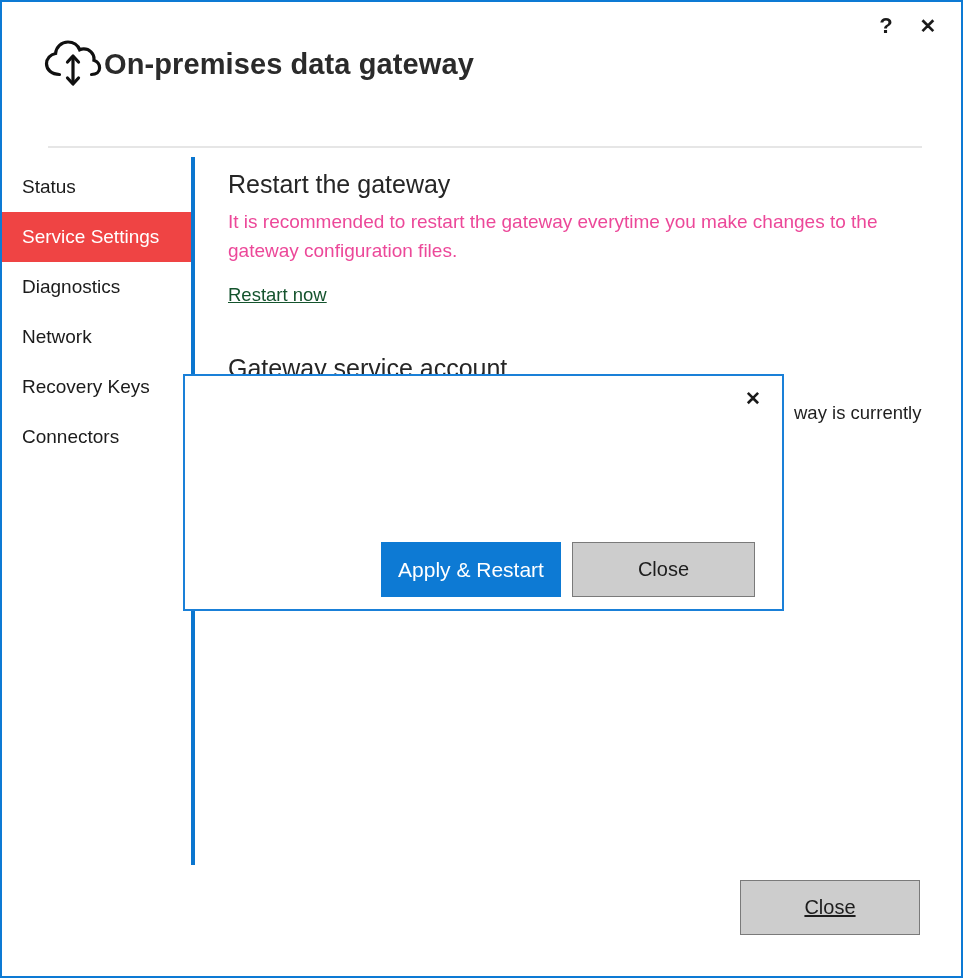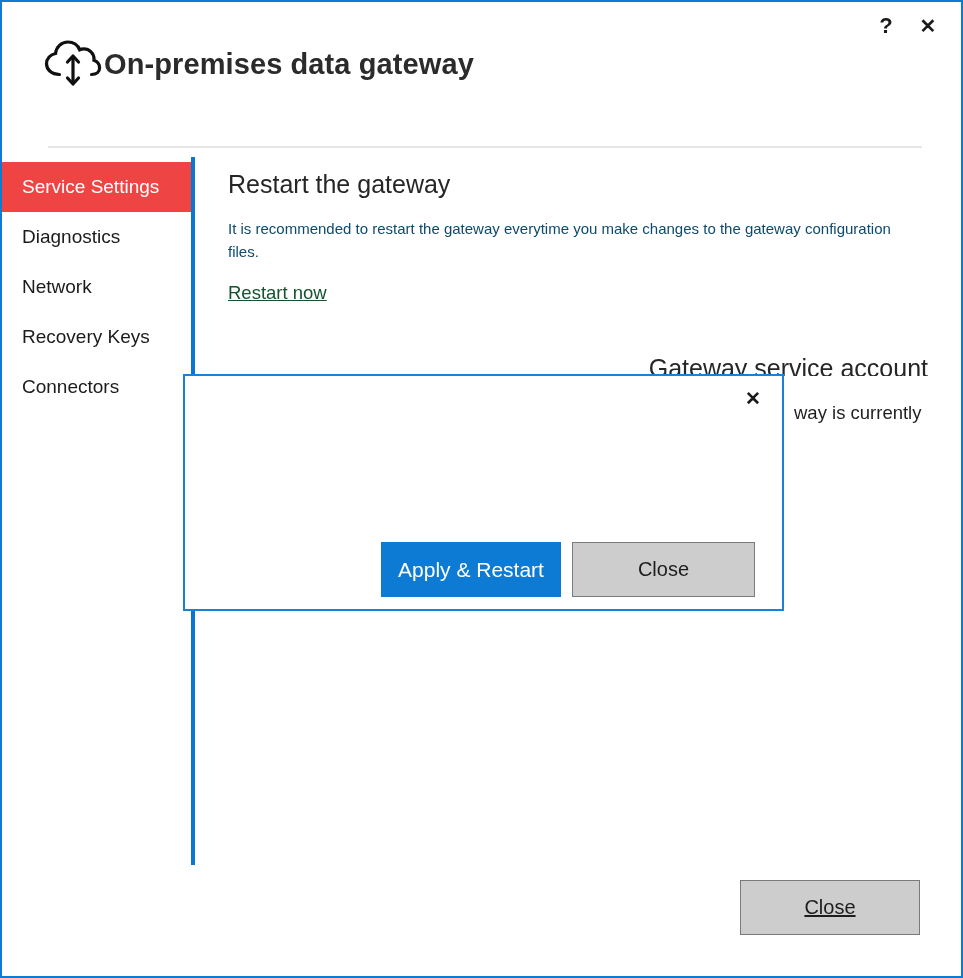--- a/index.html
+++ b/index.html
@@ -125,41 +125,40 @@
     width: 700px;
   }
   .section-heading {
     font-size: 25px;
     color: #262626;
     font-weight: 400;
     margin: 0;
     white-space: nowrap;
   }
   .body-text {
-    font-size: 15px;
-    color: #0c4a6e;
+    font-size: 19px;
+    color: #ec4899;
     line-height: 1.52;
-    margin: 19px 0 0 0;
+    margin: 9px 0 0 0;
     width: 680px;
   }
   .link {
     display: inline-block;
     margin-top: 18px;
     font-size: 18.5px;
     color: #14532d;
     text-decoration: underline;
     cursor: default;
   }
 
   .section-two {
     position: absolute;
     left: 226px;
     top: 352px;
     width: 700px;
-    text-align: right;
   }
   .section-two .section-heading { font-size: 25px; }
 
   .obscured-line {
     position: absolute;
     left: 226px;
     top: 400px;
     width: 700px;
     font-size: 18.5px;
     color: #1f1f1f;
@@ -272,20 +271,21 @@
           <polyline points="25.5,40 31,46 36.5,40" fill="none" stroke="#101010" stroke-width="3.2" stroke-linecap="round" stroke-linejoin="round"></polyline>
         </svg>
       </span>
       <span class="brand-title">On-premises data gateway</span>
     </div>
   </div>
 
   <div class="header-rule"></div>
 
   <div class="sidebar">
+    <div class="nav-item">Status</div>
     <div class="nav-item selected">Service Settings</div>
     <div class="nav-item">Diagnostics</div>
     <div class="nav-item">Network</div>
     <div class="nav-item">Recovery Keys</div>
     <div class="nav-item">Connectors</div>
   </div>
 
   <div class="v-divider"></div>
 
   <div class="content">

